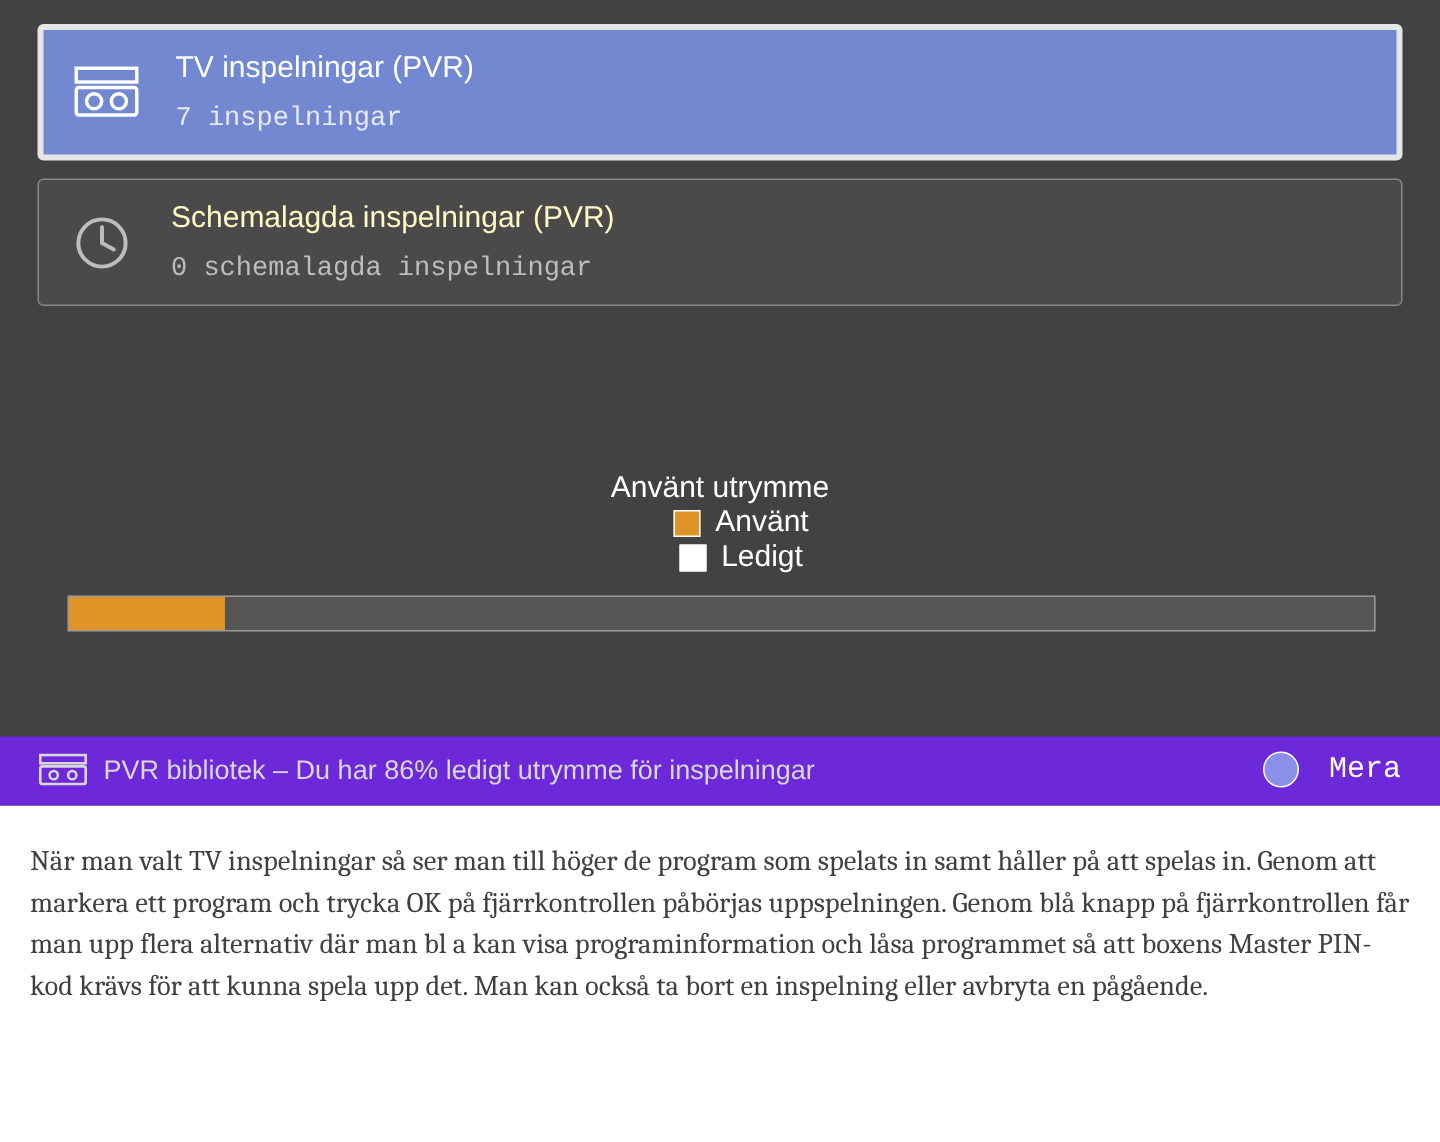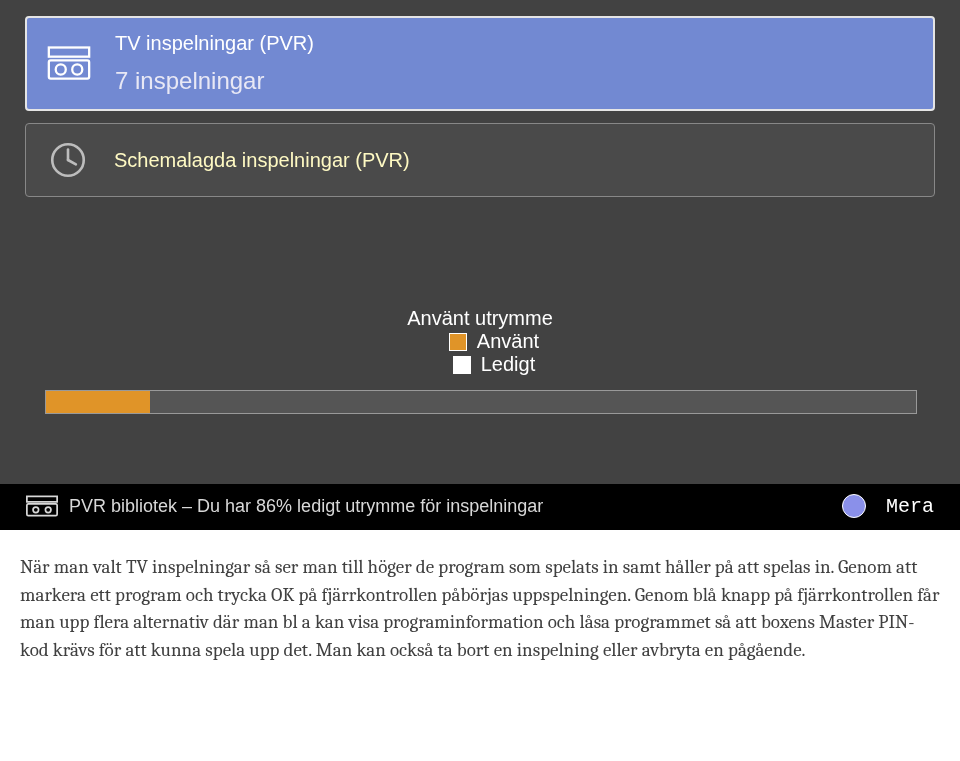--- a/index.html
+++ b/index.html
@@ -18,21 +18,21 @@
   .menu-item {
     margin: 12px 25px 0 25px;
     border-radius: 4px;
     padding: 14px 20px;
     display: flex;
     align-items: center;
     gap: 24px;
   }
   .menu-item.selected {
     background: #7289d2;
-    border: 2px solid #e5e5e5;
+    border: 4px solid #e5e5e5;
   }
   .menu-item.normal {
     background: #4a4a4a;
     border: 1px solid #888;
   }
   .menu-icon {
     width: 44px;
     height: 44px;
     flex: 0 0 44px;
     display: flex;
@@ -43,21 +43,22 @@
     display: flex;
     flex-direction: column;
     gap: 12px;
   }
   .menu-title {
     color: #fff;
     font-size: 20px;
     font-weight: 400;
   }
   .menu-sub {
-    font-size: 24px;
+    font-size: 18px;
+    font-family: Liberation Mono, monospace;
   }
   .menu-item.selected .menu-sub { color: #e8e8f5; }
   .menu-item.normal .menu-sub { color: #bdbdbd; }
   .menu-item.normal .menu-title { color: #fef9c3; }
 
   .storage-section {
     margin: 110px 45px 0 45px;
   }
   .storage-header {
     display: flex;
@@ -91,21 +92,21 @@
   }
   .storage-bar-fill {
     position: absolute;
     top: 0; left: 0; bottom: 0;
     width: 12%;
     background: #e09428;
   }
 
   .footer-bar {
     margin-top: 70px;
-    background: #000000;
+    background: #6d28d9;
     padding: 10px 20px 12px 25px;
     display: flex;
     align-items: center;
     color: #d8d8d8;
     font-size: 18px;
     gap: 10px;
   }
   .footer-icon {
     width: 34px;
     height: 22px;
@@ -152,20 +153,21 @@
   <div class="menu-item normal">
     <div class="menu-icon">
       <svg viewBox="0 0 48 48" width="42" height="42">
         <circle cx="24" cy="24" r="18" fill="none" stroke="#bdbdbd" stroke-width="3"></circle>
         <line x1="24" y1="24" x2="24" y2="12" stroke="#bdbdbd" stroke-width="3" stroke-linecap="round"></line>
         <line x1="24" y1="24" x2="33" y2="29" stroke="#bdbdbd" stroke-width="3" stroke-linecap="round"></line>
       </svg>
     </div>
     <div class="menu-text-col">
       <span class="menu-title">Schemalagda inspelningar (PVR)</span>
+      <span class="menu-sub">0 schemalagda inspelningar</span>
     </div>
   </div>
 
   <div class="storage-section">
     <div class="storage-header">
       <span class="storage-title">Använt utrymme</span>
       <div class="legend-item">
         <div class="legend-swatch swatch-used"></div>
         <span>Använt</span>
       </div>

